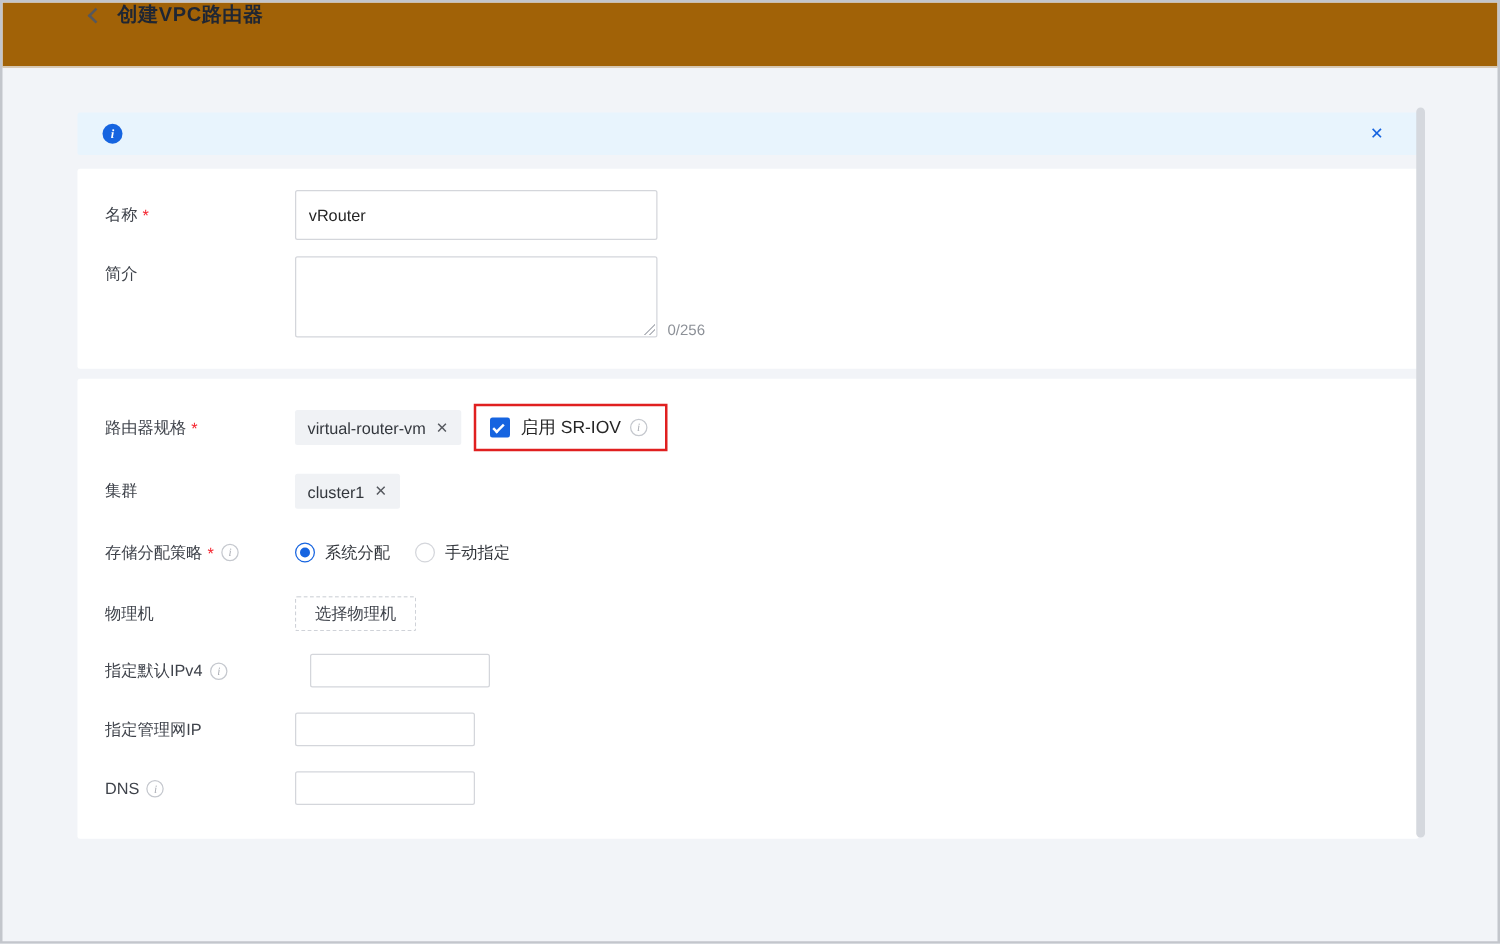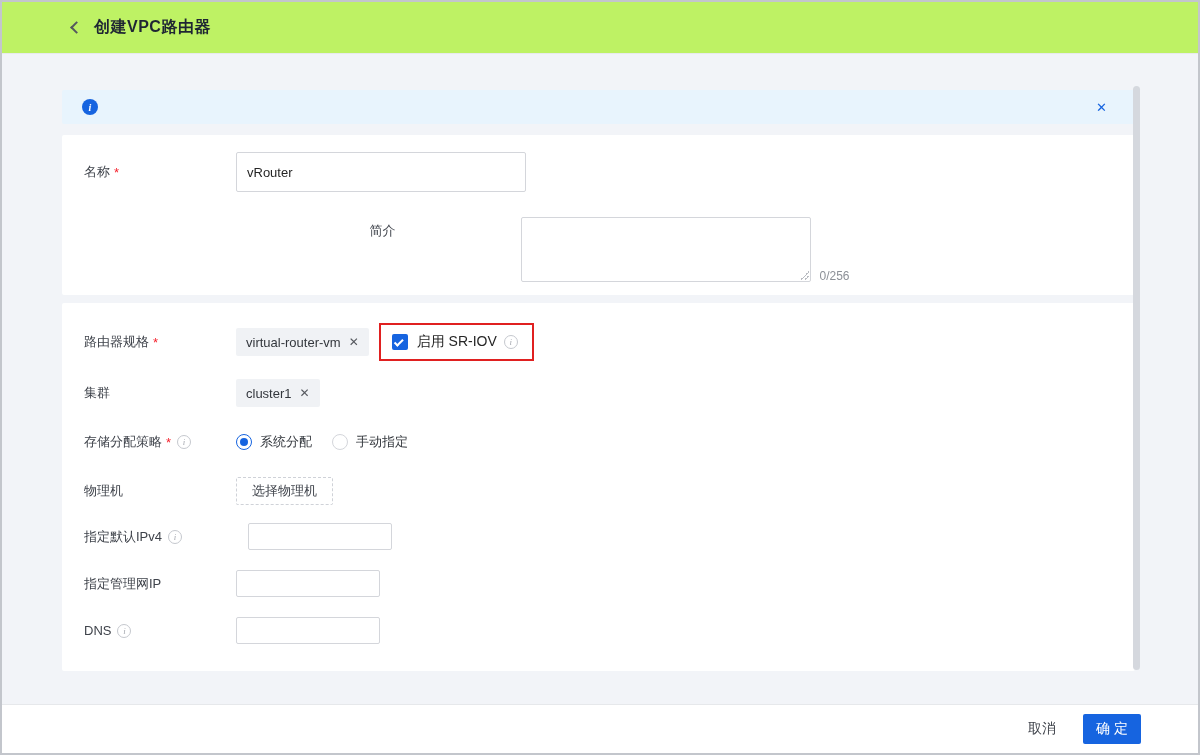--- a/index.html
+++ b/index.html
@@ -7,22 +7,22 @@
   body { font-family:"Liberation Sans","DejaVu Sans",sans-serif; }
 
   .screen{
     position:relative; width:1200px; height:755px;
     border:2px solid #c3c6cc; background:#f2f4f8; overflow:hidden;
   }
 
   
   .header{
     position:absolute; top:0; left:0; right:0; height:52px;
-    background:#bef264; border-bottom:1px solid #e8eaed;
-    display:flex; align-items:center; padding-left:64px;
+    background:#a16207; border-bottom:1px solid #e8eaed;
+    display:flex; align-items:flex-start; padding-left:64px;
   }
   .back-btn{ display:inline-flex; align-items:center; justify-content:center;
     width:20px; height:20px; cursor:pointer; margin-right:8px; }
   .chev{ width:9px; height:9px; border-left:2px solid #55585e; border-bottom:2px solid #55585e;
     transform:rotate(45deg); display:inline-block; }
   .page-title{ font-size:16px; font-weight:700; color:#1f2633; letter-spacing:.5px; }
 
   
   .banner{
     position:absolute; left:60px; top:88px; width:1073px; height:34px;
@@ -160,21 +160,21 @@
   <div class="card card-basic">
 
     <div class="row" style="top:23px; height:28px;">
       <span class="f-label">
         <span>名称</span>
           <span class="req">*</span>
       </span>
       <input class="text-input input-lg" type="text" value="vRouter" style="">
     </div>
 
-    <div class="row row-top" style="top:82px; height:68px;justify-content:center;">
+    <div class="row row-top" style="top:70px; height:68px;">
       <span class="f-label" style="margin-top:5px;">
         <span>简介</span>
       </span>
       <span class="textarea-wrap">
         <textarea class="desc-textarea" style=""></textarea>
         <span class="resize-handle"></span>
       </span>
       <span class="counter">0/256</span>
     </div>
 
@@ -257,18 +257,14 @@
         <span>DNS</span>
           <span class="info-i">i</span>
       </span>
       <input class="text-input input-sm" type="text" value="" style="">
     </div>
 
   </div>
 
   <div class="scroll-thumb"></div>
 
-  <div class="footer">
-    <span class="cancel-btn">取消</span>
-    <button class="confirm-btn">确定</button>
-  </div>
 
 </div>
 
 </body></html>

